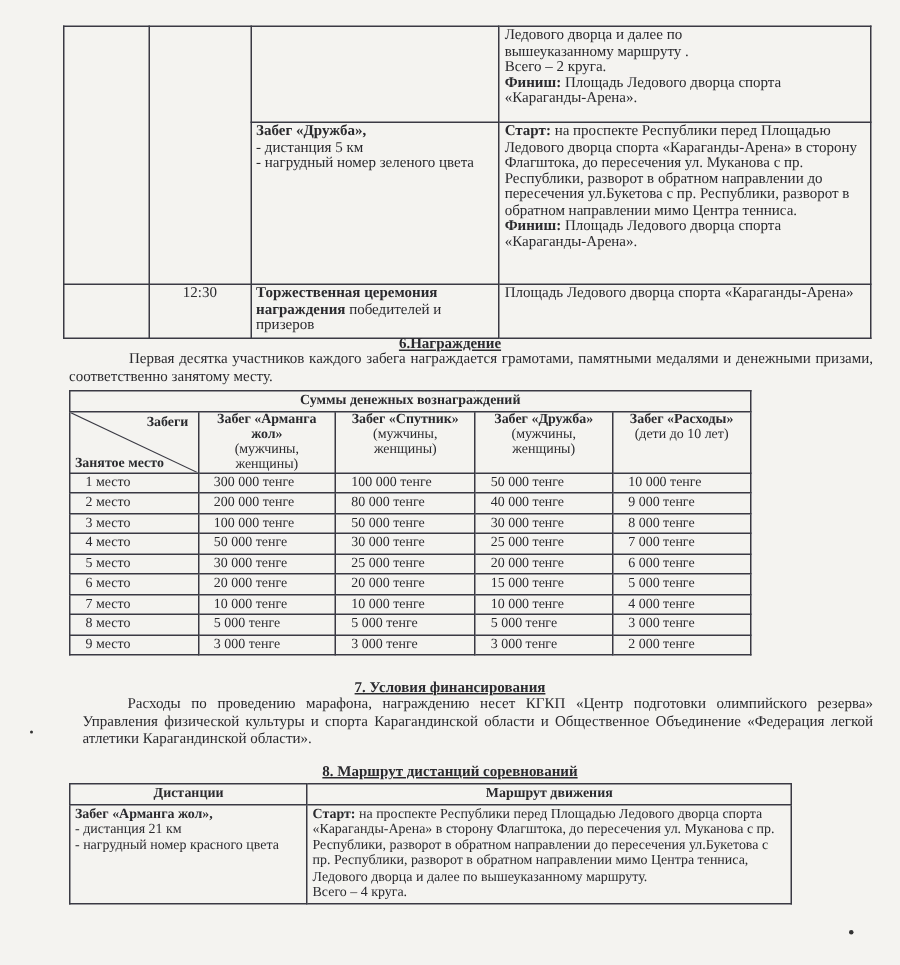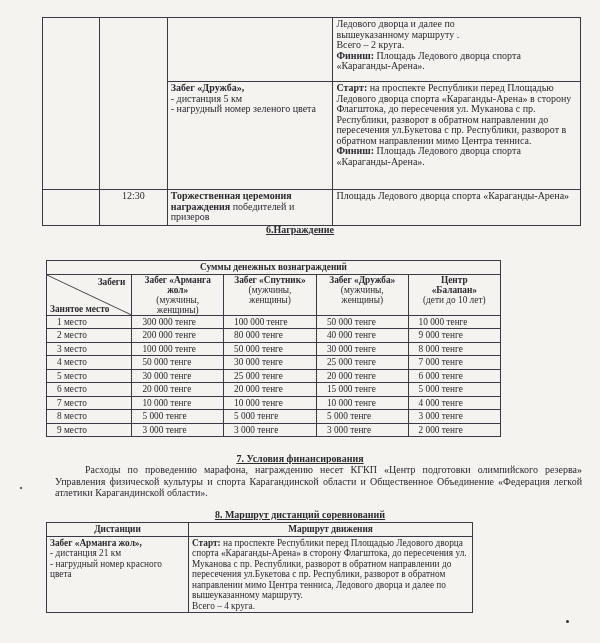--- a/index.html
+++ b/index.html
@@ -22,21 +22,21 @@
   .para { position: absolute; font-size: 10px; line-height: 11.5px; text-align: justify; }
 
   .t2 { left: 46px; top: 260px; width: 459px; font-size: 9.3px; line-height: 10px; }
   .t2 td { padding: 0 10px; height: 12.5px; vertical-align: middle; }
   .t2 .hdr td { vertical-align: top; text-align: center; }
   .diag { position: relative; height: 50px; padding: 12px !important; }
   .diag svg { position: absolute; left: 0; top: 0; width: 100%; height: 100%; }
   .diag .tr { position: absolute; right: 6px; top: 2px; font-weight: bold; }
   .diag .bl { position: absolute; left: 3px; bottom: 1px; font-weight: bold; }
 
-  .t3 { left: 46px; top: 522px; width: 427px; font-size: 9.3px; line-height: 10.5px; }
+  .t3 { left: 46px; top: 522px; width: 482px; font-size: 9.3px; line-height: 10.5px; }
   .t3 td { padding: 1px 3px; }
   .dot { position: absolute; width: 3px; height: 3px; border-radius: 50%; background: #333; }
 </style>
 </head>
 <body>
 
 <div class="page">
 
   <table class="t1">
     <colgroup>
@@ -75,20 +75,21 @@
       <td>
         <span class="b">Торжественная церемония награждения</span>
         <span>победителей и призеров</span>
       </td>
       <td>Площадь Ледового дворца спорта «Караганды-Арена»</td>
     </tr>
   </tbody>
     </table>
 
   <div class="heading" style="top:224px">6.Награждение</div>
+  <div class="para" style="left:46px; top:234px; width:536px; text-indent:40px;">Первая десятка участников каждого забега награждается грамотами, памятными медалями и денежными призами, соответственно занятому месту.</div>
 
   <table class="t2" style="width:455px">
     <colgroup>
       <col style="width:107px">
         <col style="width:106px">
         <col style="width:106px">
         <col style="width:106px">
         <col style="width:106px">
     </colgroup>
     <tbody>
@@ -109,21 +110,21 @@
           </td>
       <td>
             <div class="b">Забег «Спутник»</div>
             <div>(мужчины, женщины)</div>
           </td>
       <td>
             <div class="b">Забег «Дружба»</div>
             <div>(мужчины, женщины)</div>
           </td>
       <td>
-            <div class="b">Центр «Балапан»</div>
+            <div class="b">Забег «Расходы»</div>
             <div>(дети до 10 лет)</div>
           </td>
     </tr>
     </tbody>
       <tbody id="prize-body">
         <tr>
           <td>1 место</td>
           <td>300 000 тенге</td>
           <td>100 000 тенге</td>
           <td>50 000 тенге</td>

